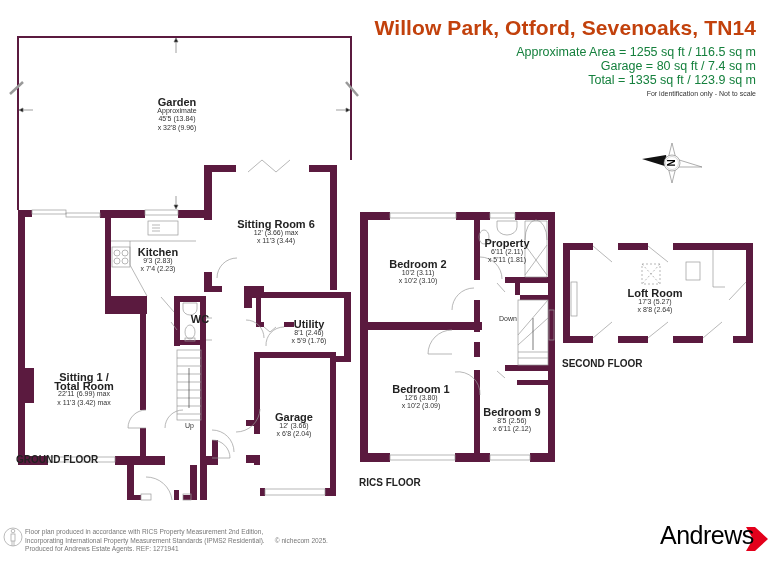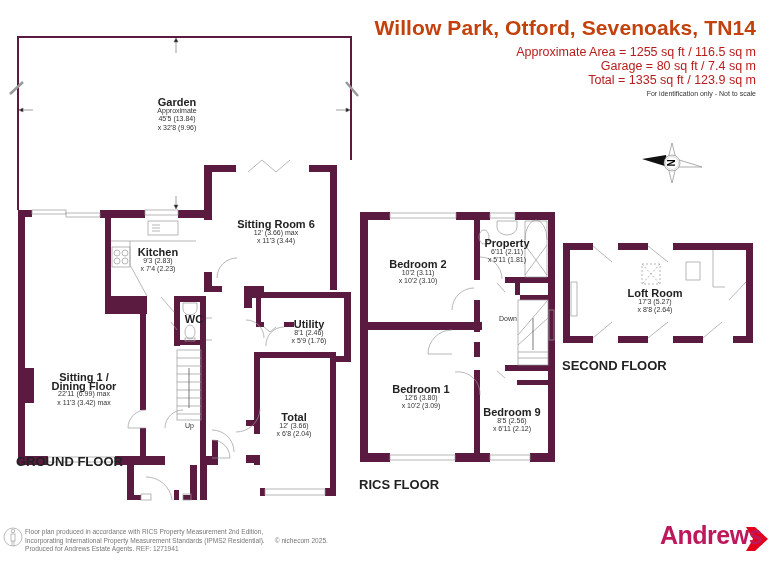--- a/index.html
+++ b/index.html
@@ -1,27 +1,27 @@
 <!DOCTYPE html>
 <html><head>
 <meta charset="utf-8">
 <style>
   html, body { margin:0; padding:0; background:#ffffff; }
   body { width:768px; height:576px; position:relative; overflow:hidden; font-family:"Liberation Sans", sans-serif; color:#111; }
   #plan { position:absolute; left:0; top:0; width:768px; height:576px; }
   .hdr { position:absolute; right:12px; text-align:right; }
   .title { top:16px; font-size:21px; font-weight:bold; letter-spacing:0.1px; color:#c2410c; white-space:nowrap; }
-  .area { font-size:12.5px; color:#b91c1c; white-space:nowrap; }
+  .area { font-size:12.5px; color:#15803d; white-space:nowrap; }
   .note { top:90px; font-size:7px; color:#333; }
   .lbl { position:absolute; text-align:center; font-size:7px; line-height:8.6px; color:#333; transform:translateX(-50%); white-space:nowrap; }
   .lbl b { display:block; font-size:11px; color:#222; }
-  .floor { position:absolute; font-size:13px; font-weight:bold; color:#222; white-space:nowrap; }
+  .floor { position:absolute; font-size:10px; font-weight:bold; color:#222; white-space:nowrap; }
   .foot { position:absolute; left:25px; top:528px; font-size:6.6px; line-height:8.6px; color:#777; white-space:nowrap; }
   .foot .cr { margin-left:10px; }
-  .brand { position:absolute; left:660px; top:521px; font-size:25px; font-weight:bold; color:#be185d; letter-spacing:-0.5px; }
+  .brand { position:absolute; left:660px; top:521px; font-size:25px; font-weight:normal; color:#000000; letter-spacing:-0.5px; }
   .misc { position:absolute; font-size:7px; color:#333; }
 </style>
 </head>
 <body>
 
 <svg id="plan" viewBox="0 0 768 576" xmlns="http://www.w3.org/2000/svg">
 
   <g fill="none" stroke="#5b1a3f" stroke-width="2">
     <polyline points="18,210 18,37 351,37 351,160"></polyline>
   </g>
@@ -260,36 +260,36 @@
 <div class="lbl" style="left:276px;top:220px">
   <b>Sitting Room 6</b>
   <div>12' (3.66) max</div>
   <div>x 11'3 (3.44)</div>
 </div>
 <div class="lbl" style="left:158px;top:248px">
   <b>Kitchen</b>
   <div>9'3 (2.83)</div>
   <div>x 7'4 (2.23)</div>
 </div>
-<div class="lbl" style="left:194px;top:315px">
+<div class="lbl" style="left:200px;top:315px">
   <b>WC</b>
 </div>
 <div class="lbl" style="left:309px;top:320px">
   <b>Utility</b>
   <div>8'1 (2.46)</div>
   <div>x 5'9 (1.76)</div>
 </div>
 <div class="lbl" style="left:84px;top:373px">
   <b>Sitting 1 /</b>
-  <b>Dining Floor</b>
+  <b>Total Room</b>
   <div>22'11 (6.99) max</div>
   <div>x 11'3 (3.42) max</div>
 </div>
 <div class="lbl" style="left:294px;top:413px">
-  <b>Total</b>
+  <b>Garage</b>
   <div>12' (3.66)</div>
   <div>x 6'8 (2.04)</div>
 </div>
 <div class="misc" style="left:185px;top:422px">Up</div>
 
 <div class="lbl" style="left:418px;top:260px">
   <b>Bedroom 2</b>
   <div>10'2 (3.11)</div>
   <div>x 10'2 (3.10)</div>
 </div>

